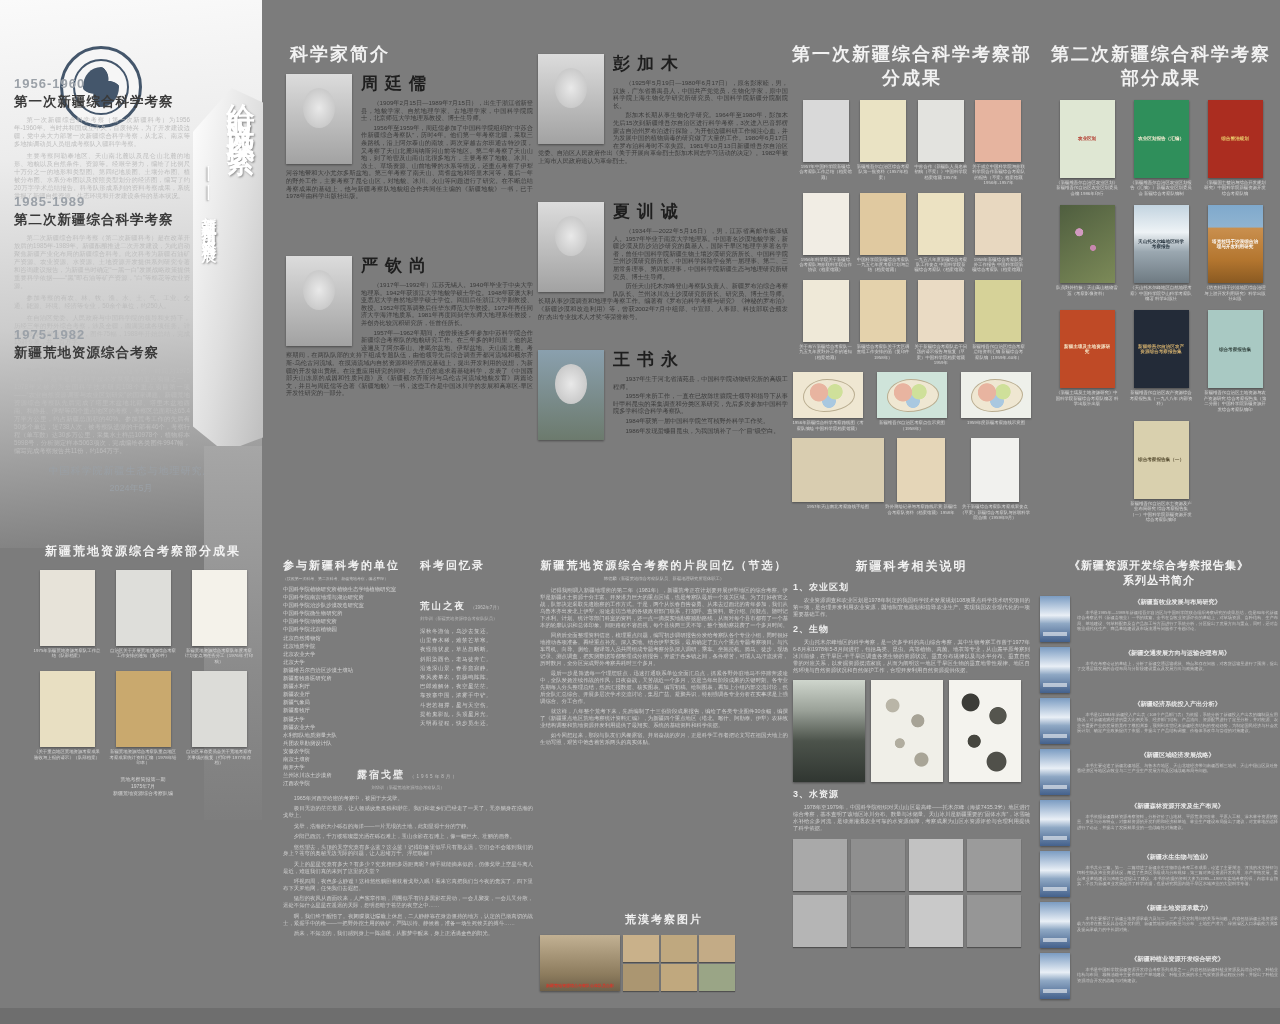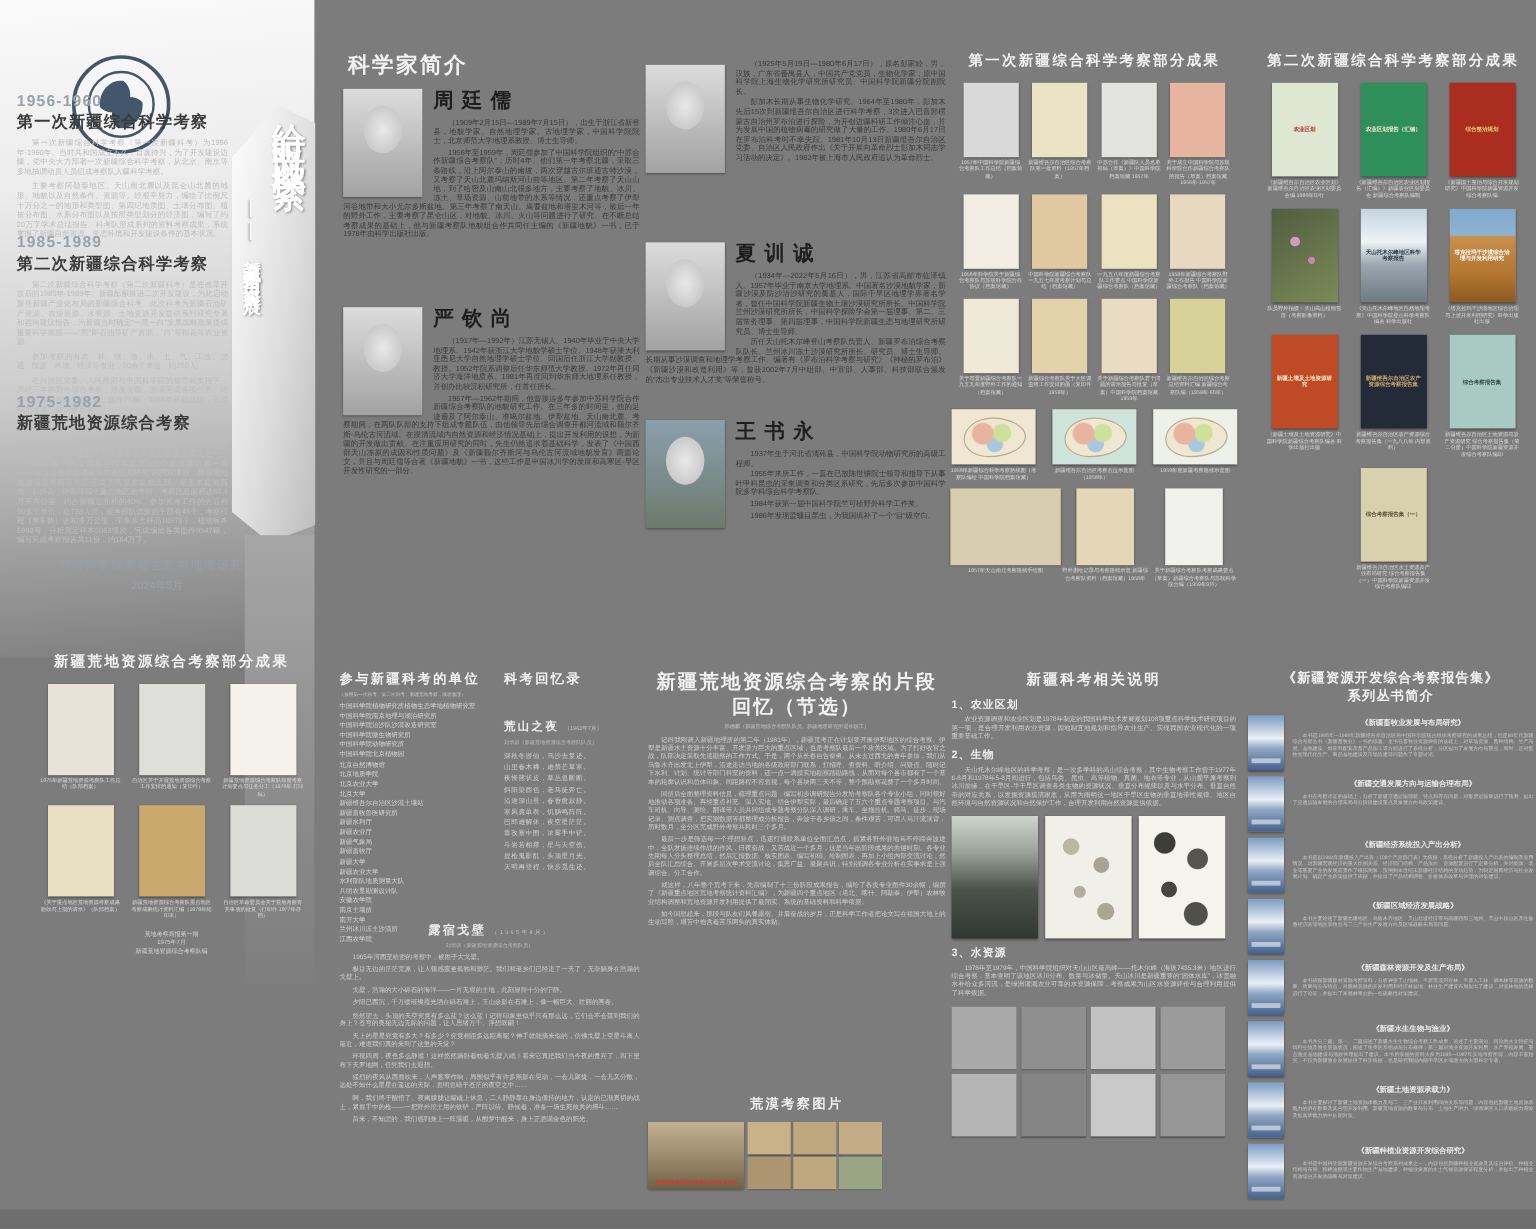--- a/index.html
+++ b/index.html
@@ -50,21 +50,21 @@
   .person{width:247px;}
   .person .photo{float:left;width:66px;height:90px;margin:4px 9px 3px 0;
     background:linear-gradient(#dcdcdc,#a2a2a2);box-shadow:0 1px 2px rgba(0,0,0,.4);position:relative;}
   .person .photo::before{content:"";position:absolute;left:17px;top:14px;width:32px;height:40px;
     border-radius:50%;background:radial-gradient(#e9e9e9,#bdbdbd);}
   .person .photo.cap-photo{background:linear-gradient(#8aa0ae,#6c7a6d);}
   .person .name{font-size:17px;font-weight:bold;color:#1e1e1e;letter-spacing:7px;margin:2px 0 4px 0;}
   .person p{font-size:6.2px;line-height:7.6px;color:#3a3a3a;text-align:justify;text-indent:2em;margin:0 0 2px 0;}
 
   
-  .panel-hdr{text-align:center;font-size:12px;font-weight:bold;color:#f2f2f2;letter-spacing:2px;margin-bottom:10px;}
+  .panel-hdr{text-align:center;font-size:18px;font-weight:bold;color:#f2f2f2;letter-spacing:2px;margin-bottom:10px;}
   .grid{display:flex;flex-wrap:wrap;justify-content:space-between;}
   .cell{margin-bottom:7px;}
   .r1-cell{width:53px;}
   .r1-doc{width:46px;height:62px;}
   .map-row{display:flex;justify-content:space-between;margin-bottom:7px;}
   .map-cell{width:72px;}
   .map-img{width:70px;height:46px;position:relative;}
   .map-img .blob{position:absolute;left:14%;top:14%;width:72%;height:68%;
     background:radial-gradient(circle at 30% 40%,#e8b4a0 0 22%,transparent 24%),
                radial-gradient(circle at 62% 38%,#cfe09a 0 20%,transparent 22%),
@@ -83,21 +83,21 @@
   .units-list li{font-size:5.4px;line-height:8.1px;color:#d6d6d6;white-space:nowrap;}
   .poem-title{font-size:9.5px;font-weight:bold;color:#ececec;letter-spacing:2px;text-align:center;}
   .poem-date{font-size:4.6px;color:#c2c2c2;font-weight:normal;}
   .poem-author{font-size:4.3px;color:#bdbdbd;margin:3px 0 6px 0;}
   .poem-line{font-size:5.5px;line-height:9.2px;color:#d0d0d0;letter-spacing:.5px;}
   .essay-title{text-align:center;font-size:10px;font-weight:bold;color:#ececec;letter-spacing:2px;}
   .essay-author{text-align:center;font-size:4.3px;color:#bdbdbd;margin:3px 0 5px 0;}
   .essay p,.frag p{font-size:5.4px;line-height:6.9px;color:#cfcfcf;text-align:justify;text-indent:2em;margin:0 0 3.5px 0;}
 
   
-  .frag-hdr{font-size:16px;text-align:center;}
+  .frag-hdr{font-size:11px;text-align:center;}
   .frag-byline{text-align:center;font-size:4.3px;color:#c5c5c5;margin:3px 0 6px 0;}
   .photos-hdr{text-align:center;font-size:11px;font-weight:bold;color:#f0f0f0;letter-spacing:2px;margin-bottom:8px;margin-top:44px;}
   .photo-row{display:flex;gap:3px;}
   .big-photo{width:80px;height:56px;background:linear-gradient(#c2b193,#8d7c5e 70%,#6e6049);position:relative;box-shadow:0 1px 2px rgba(0,0,0,.4);}
   .big-photo .redcap{position:absolute;left:0;bottom:3px;width:100%;text-align:center;font-size:4px;color:#d03a2c;font-weight:bold;}
   .small-photos{display:flex;flex-wrap:wrap;gap:2px;width:116px;}
   .small-photo{width:36px;height:27px;box-shadow:0 1px 1px rgba(0,0,0,.35);}
 
   
   .note-no{font-size:9px;font-weight:bold;color:#f0f0f0;letter-spacing:1px;margin:6px 0 3px 0;}
@@ -199,20 +199,21 @@
     <div class="photo"></div>
     <div class="name">严钦尚</div>
     <div>
         <p>（1917年—1992年）江苏无锡人。1940年毕业于中央大学地理系。1942年获浙江大学地貌学硕士学位。1948年获澳大利亚悉尼大学自然地理学硕士学位。回国后任浙江大学副教授、教授。1952年院系调整后任华东师范大学教授。1972年再任同济大学海洋地质系。1981年再度回到华东师大地理系任教授，并创办比较沉积研究所，任首任所长。</p>
         <p>1957年—1962年期间，他曾接连多年参加中苏科学院合作新疆综合考察队的地貌研究工作。在三年多的时间里，他的足迹遍及了阿尔泰山、准噶尔盆地、伊犁盆地、天山南北麓。考察期间，在两队队部的支持下组成专题队伍，由他领导先后综合调查开都河流域和额尔齐斯-乌伦古河流域。在摸清流域内自然资源和经济情况基础上，提出开发利用的设想，为新疆的开发做出贡献。在注重应用研究的同时，先生仍然追求着基础科学，发表了《中国西部天山冻原的成因和性质问题》及《新疆额尔齐斯河与乌伦古河流域地貌发育》两篇论文，并且与周廷儒等合著《新疆地貌》一书，这些工作是中国冰川学的发展和高寒区-旱区开发性研究的一部分。</p>
       </div>
   </div>
 
   <div class="abs person" style="left:538px;top:50px;width:250px;">
     <div class="photo"></div>
+    <div class="name">彭加木</div>
     <div>
         <p>（1925年5月19日—1980年6月17日），原名彭家睦，男，汉族，广东省番禺县人，中国共产党党员，生物化学家，原中国科学院上海生物化学研究所研究员、中国科学院新疆分院副院长。</p>
         <p>彭加木长期从事生物化学研究。1964年至1980年，彭加木先后15次到新疆维吾尔自治区进行科学考察，3次进入巴音郭楞蒙古自治州罗布泊进行探险，为开创边疆科研工作倾注心血，并为发展中国的植物病毒的研究做了大量的工作。1980年6月17日在罗布泊科考时不幸失踪。1981年10月13日新疆维吾尔自治区党委、自治区人民政府作出《关于开展向革命烈士彭加木同志学习活动的决定》。1982年被上海市人民政府追认为革命烈士。</p>
       </div>
   </div>
 
   <div class="abs person" style="left:538px;top:198px;width:250px;">
     <div class="photo"></div>
     <div class="name">夏训诚</div>
     <div>

